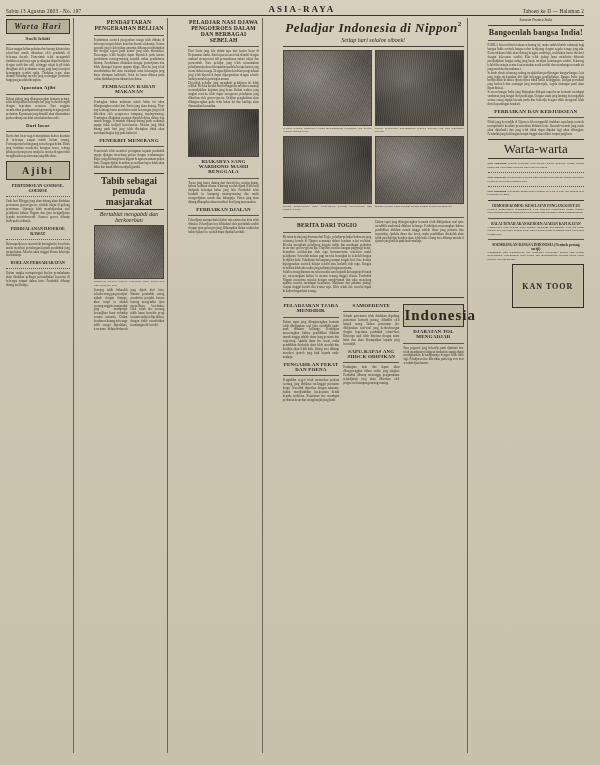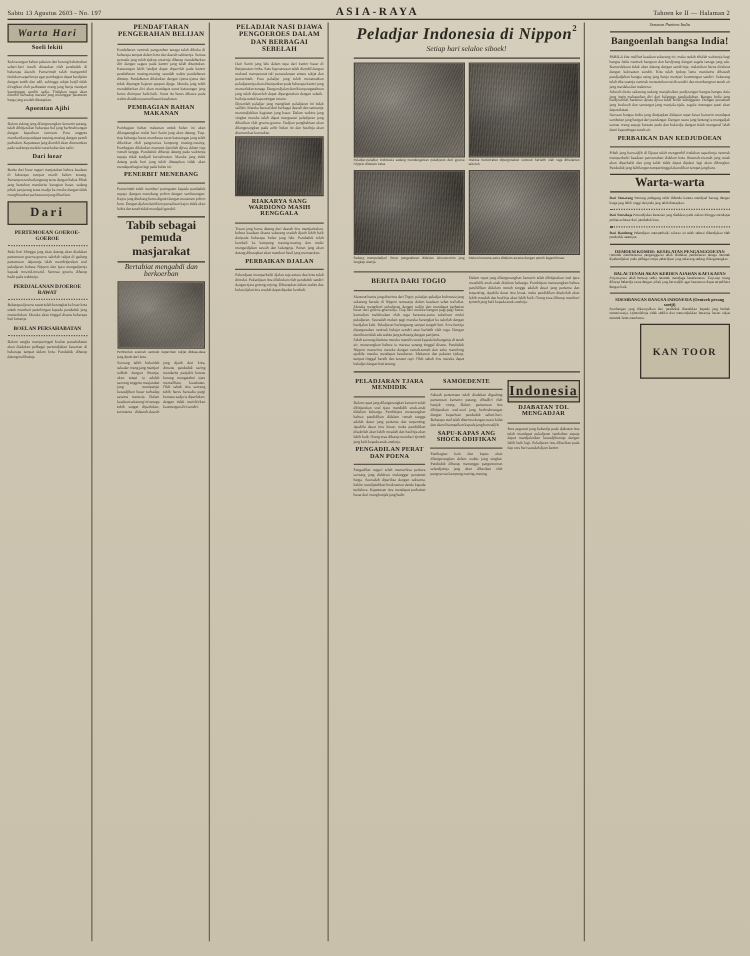--- a/index.html
+++ b/index.html
@@ -93,26 +93,26 @@
 
   .center-banner{
     text-align:center;font-weight:bold;
   }
   .banner-main{font-size:13px;letter-spacing:.5px;font-style:italic;}
   .banner-sup{font-size:7px;vertical-align:super;}
   .banner-sub{font-style:italic;font-size:6px;font-weight:normal;margin-top:1px;}
 
   .boxed-head{
     border-top:1px solid #3e382f;border-bottom:1px solid #3e382f;
-    text-align:center;font-weight:bold;font-size:10px;padding:1px 0;margin:3px 0;
+    text-align:center;font-weight:normal;font-size:13px;padding:1px 0;margin:3px 0;
   }
   .indonesia-box{
     border:1.4px solid #3a342b;background:#bfb6a0;
-    text-align:center;font-weight:bold;font-size:11px;
-    letter-spacing:1px;padding:2px 0;margin:3px 0 2px;text-decoration:underline;
+    text-align:center;font-weight:bold;font-size:15px;
+    letter-spacing:1px;padding:2px 0;margin:3px 0 2px;
   }
   .smallcap{font-size:3.5px;font-weight:bold;text-align:center;}
   .ad-box{
     border:1.6px solid #342f28;height:42px;margin-top:3px;
     display:flex;align-items:center;justify-content:center;
     font-weight:bold;font-size:8px;letter-spacing:1px;
     background:#c5bca6;
     margin-left:24px;
   }
   .tabib{
@@ -145,21 +145,21 @@
       <div class="body-text">Kekoerangan bahan pakaian dan barang kebutoehan sehari-hari masih dirasakan oleh penduduk di beberapa daerah. Pemerintah telah mengambil tindakan seperlunya agar pembagian dapat berdjalan dengan tertib dan adil, sehingga rakjat ketjil tidak dirugikan oleh perbuatan orang jang hanja mentjari keuntungan sendiri sadja. Tindakan tegas akan diambil terhadap mereka jang melanggar peraturan harga jang soedah ditetapkan.</div>
 
       <div class="hd s3">Apoentan Ajibi</div>
       <div class="rule"></div>
       <div class="body-text">Dalam sidang jang dilangsoengkan kemarin petang, telah dibitjarakan beberapa hal jang berhoeboengan dengan keperluan oemoem. Para anggota memberikan pendapat masing-masing dengan penuh perhatian. Keputusan jang diambil akan diumumkan pada waktunja melalui surat kabar dan radio.</div>
 
       <div class="hd s3">Dari loear</div>
       <div class="rule"></div>
       <div class="body-text">Berita dari loear negeri menjatakan bahwa keadaan di beberapa tempat masih belum tenang. Pertempoeran berlangsung terus dengan hebat. Pihak jang bertahan menderita kerugian besar, sedang pihak penjerang terus madju ke moeka dengan tidak menghiraukan perlawanan jang diberikan.</div>
 
-      <div class="kota-box">Dari</div>
+      <div class="kota-box">Ajibi</div>
 
       <div class="mini-head">PERTEMOEAN GOEROE-GOEROE</div>
       <div class="rule dotted"></div>
       <div class="body-text">Pada hari Minggu jang akan datang akan diadakan pertemuan goeroe-goeroe sekolah rakjat di gedung pertemuan. Atjaranja ialah membitjarakan soal peladjaran bahasa Nippon dan tjara mengadjarnja kepada moerid-moerid. Semoea goeroe diharap hadir pada waktunja.</div>
 
       <div class="mini-head">PERDJALANAN DJOEROE RAWAT</div>
       <div class="rule dotted"></div>
       <div class="body-text">Beberapa djoeroe rawat telah berangkat ke loear kota untuk memberi pertolongan kepada penduduk jang memerlukan. Mereka akan tinggal disana beberapa hari lamanja.</div>
 
       <div class="mini-head">BOELAN PERSAHABATAN</div>

